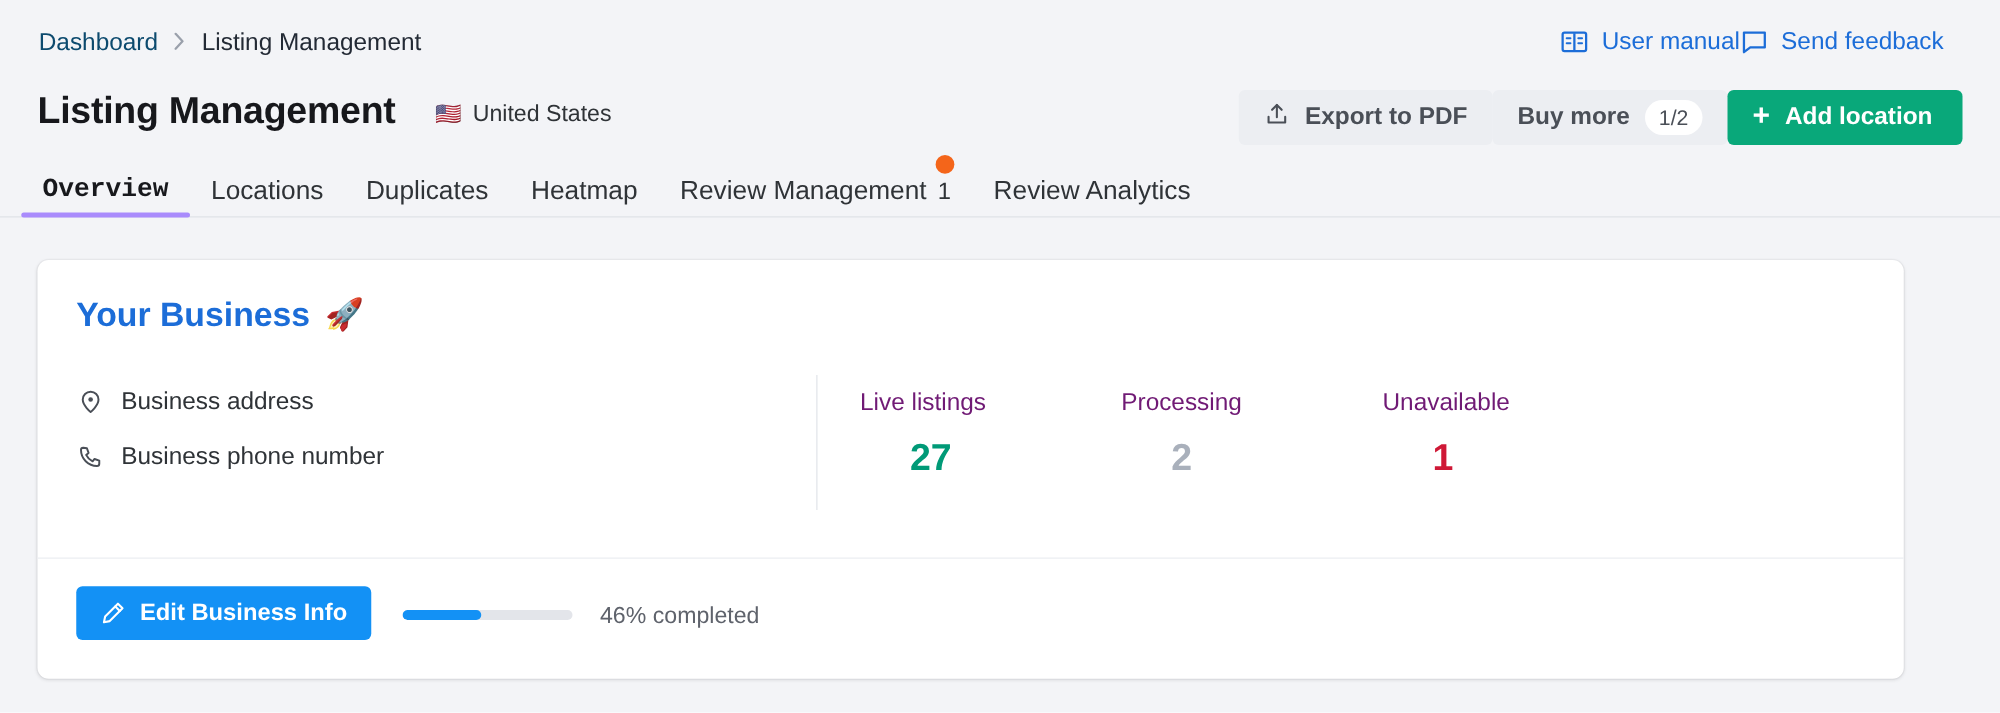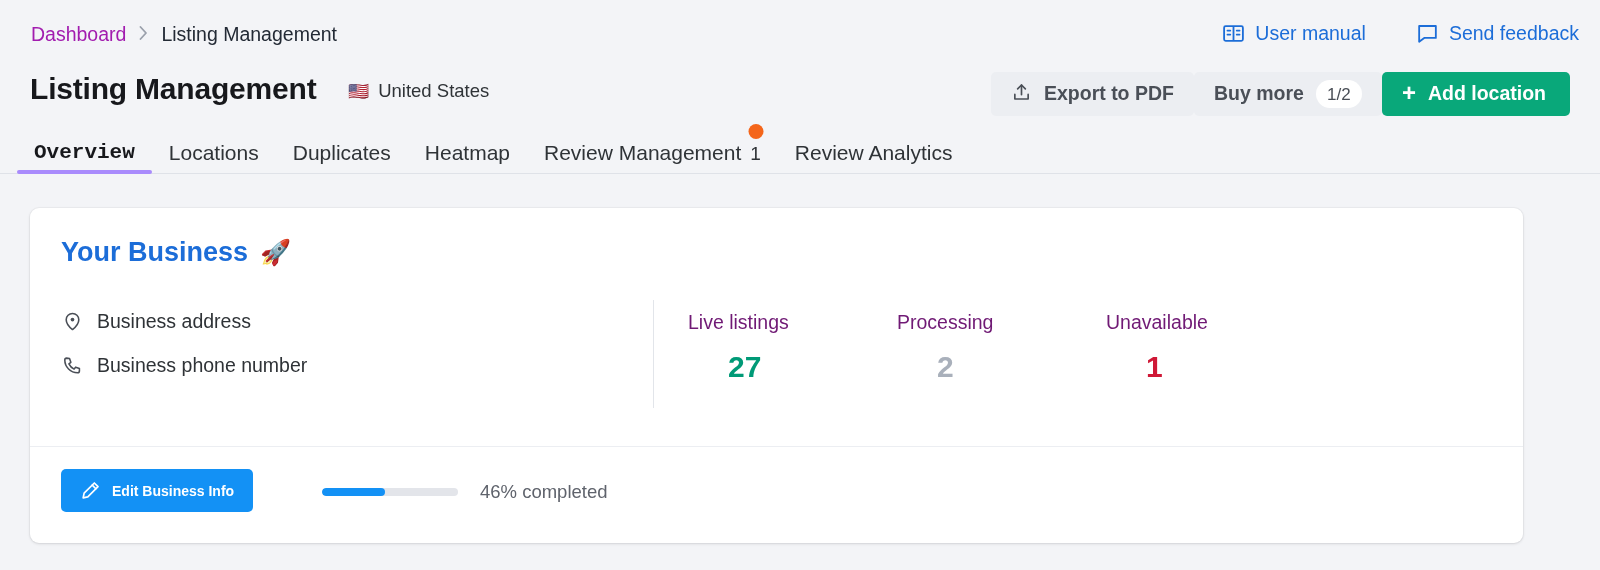--- a/index.html
+++ b/index.html
@@ -33,31 +33,30 @@
   .breadcrumb {
     position: absolute;
     left: 31px;
     top: 25px;
     display: flex;
     align-items: center;
     gap: 13px;
     font-size: 19.5px;
     line-height: 1;
   }
-  .crumb-link { color: #a21caf; cursor: pointer; }
+  .crumb-link { color: #0c4a6e; cursor: pointer; }
   .crumb-sep { color: #9aa0ab; font-size: 16px; }
   .crumb-current { color: #232a35; }
 
   .topbar-links {
     position: absolute;
-    right: 21px;
+    right: 45px;
     top: 22px;
     display: flex;
     align-items: flex-start;
-    gap: 50px;
   }
   .toplink {
     display: flex;
     align-items: center;
     gap: 10px;
     color: #1c6dd8;
     font-size: 19.5px;
     line-height: 1;
     cursor: pointer;
     white-space: nowrap;
@@ -324,21 +323,21 @@
     display: inline-flex;
     align-items: center;
     gap: 11px;
     height: 43px;
     padding: 0 19px;
     border: none;
     border-radius: 5px;
     background: #1391f5;
     color: #ffffff;
     font-family: "Liberation Sans", sans-serif;
-    font-size: 14px;
+    font-size: 19px;
     font-weight: bold;
     line-height: 1;
     cursor: pointer;
     white-space: nowrap;
   }
   .btn-edit svg { display: block; }
 
   .progress-wrap {
     position: absolute;
     left: 292px;

